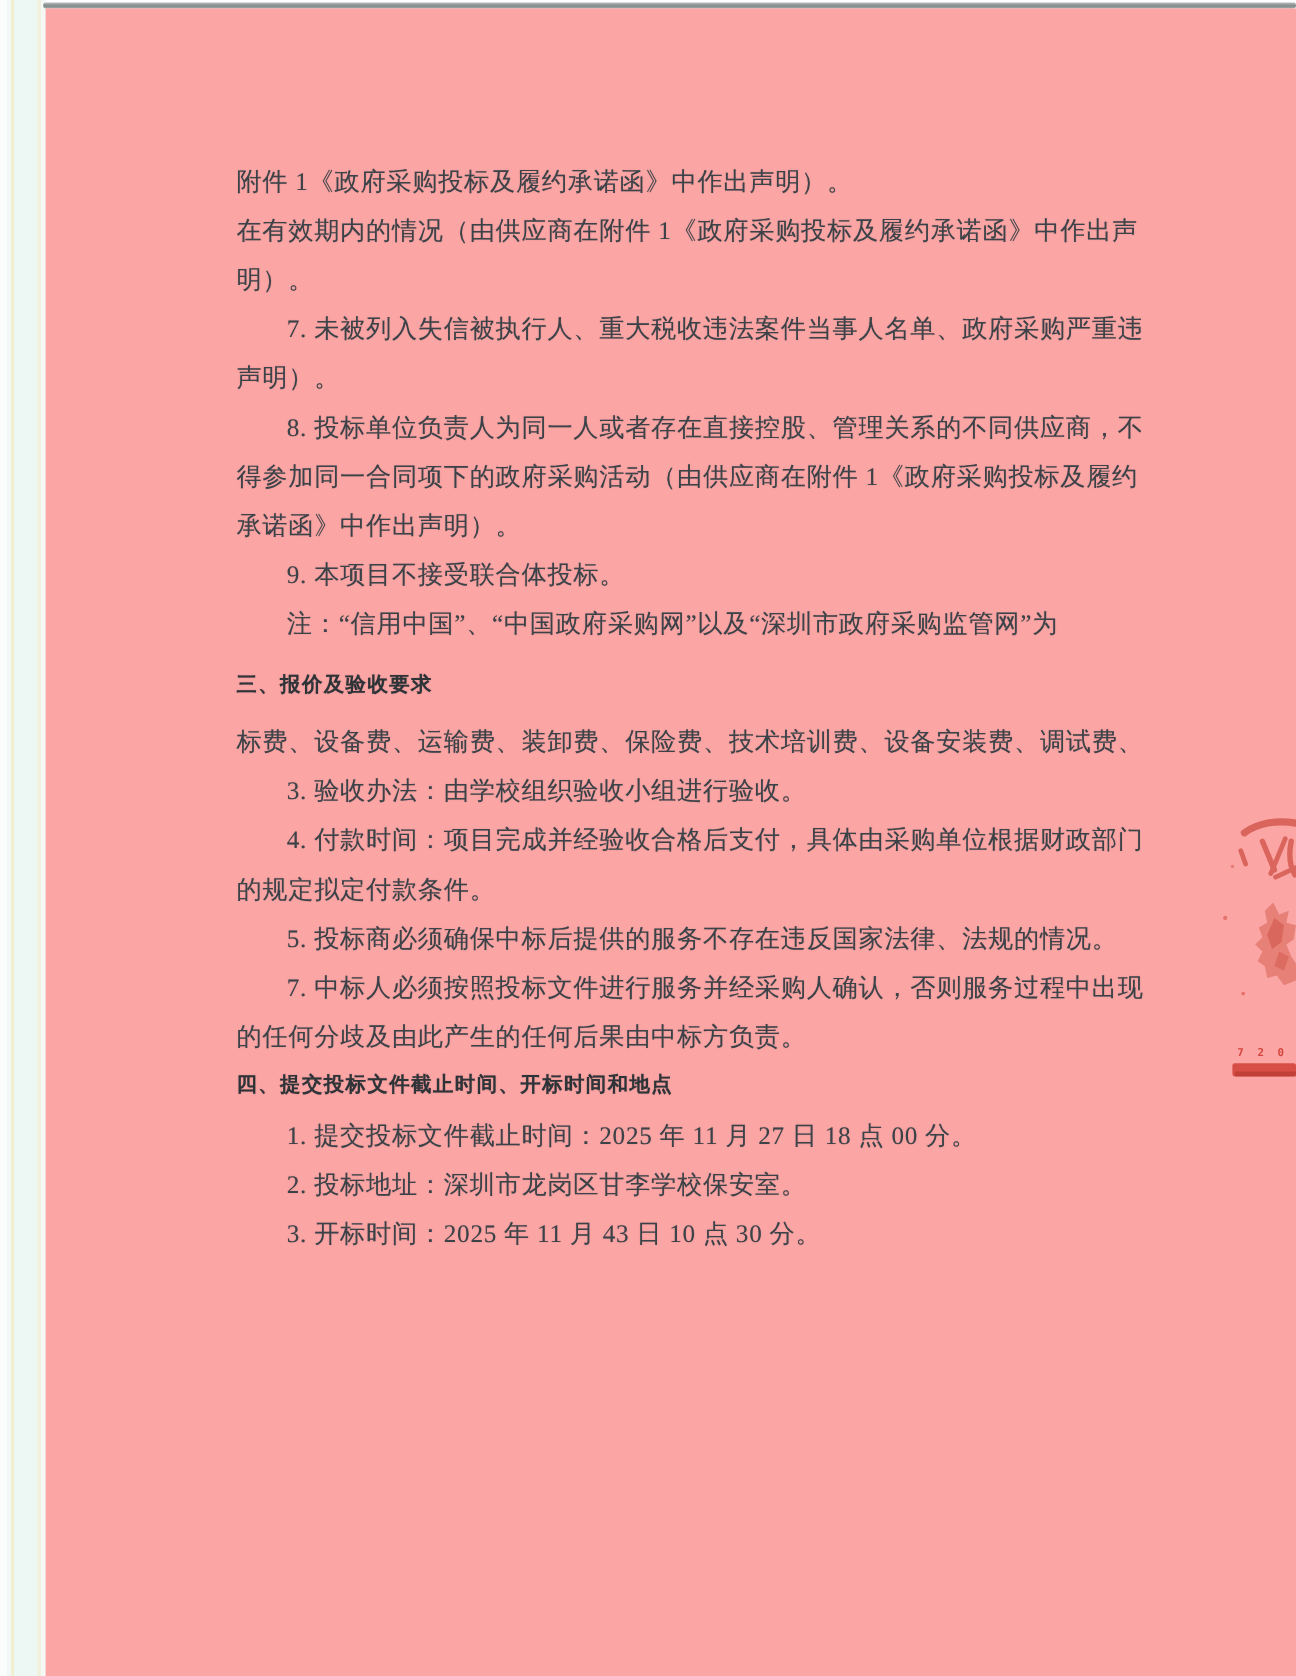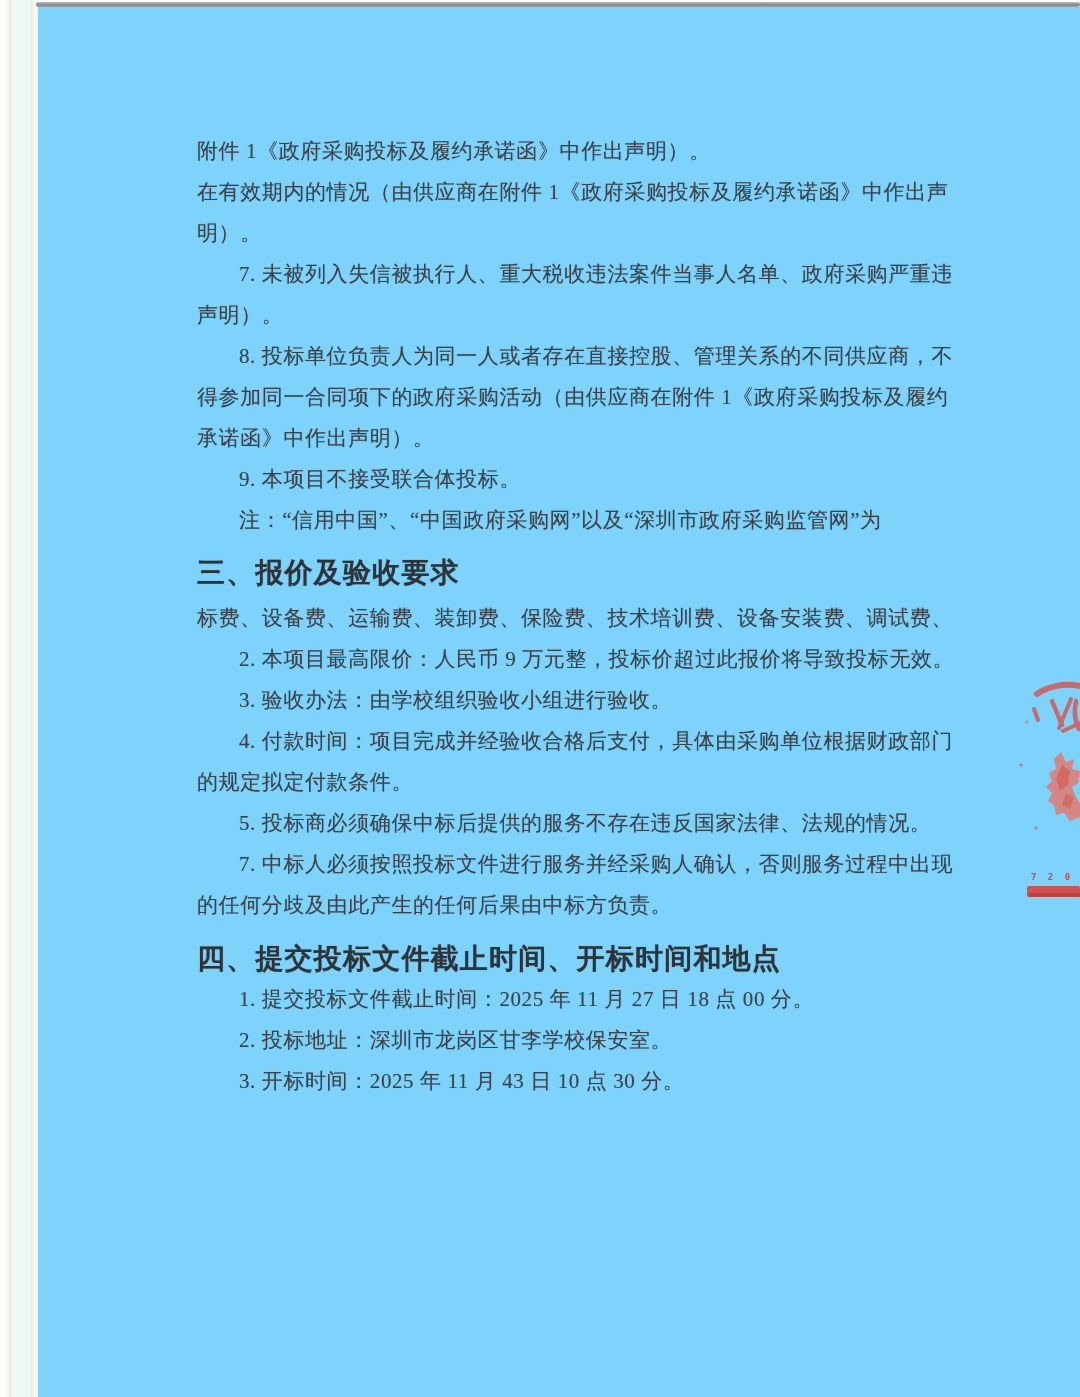--- a/index.html
+++ b/index.html
@@ -23,50 +23,50 @@
     position: absolute;
     left: 36px; right: 0; top: 2px; height: 5px;
     background: linear-gradient(to bottom, #b6bbbb, #7d8685 55%, #99a19f);
     border-radius: 2px;
     opacity: 0.95;
   }
 
   .page {
     position: absolute;
     left: 38px; top: 7px; right: 0; bottom: 0;
-    background: #7dd3fc;
+    background: #fca5a5;
   }
 
   .content {
     position: absolute;
     left: 159px; top: 124px; width: 748px;
   }
 
   .doc-line {
     height: 41px;
     line-height: 41px;
     font-size: 21px;
     letter-spacing: 0.6px;
     color: #3c4247;
     white-space: nowrap;
     text-shadow: 0 0 1px rgba(70, 76, 80, 0.35);
   }
   .doc-line.indent { padding-left: 42px; }
   .doc-line.heading {
-    font-family: Liberation Serif, serif;
+    font-family: Liberation Mono, monospace;
     font-weight: bold;
-    font-size: 28px;
+    font-size: 17px;
     letter-spacing: 1.2px;
     color: #2e3337;
     margin-top: 11px;
     margin-bottom: 5px;
     text-shadow: 0 0 1px rgba(46, 51, 55, 0.4);
   }
   
-  .doc-line.heading ~ .doc-line.heading { margin-top: 12px; margin-bottom: 0; }
+  .doc-line.heading ~ .doc-line.heading { margin-top: 0; margin-bottom: 0; }
 
   .stamp {
     position: absolute;
     right: 0; top: 658px;
     width: 62px; height: 236px;
     filter: blur(0.4px);
   }
   .stamp text {
     font-family: "DejaVu Sans Mono", monospace;
     font-size: 9px;
@@ -88,21 +88,20 @@
       <div class="doc-line">明）。</div>
       <div class="doc-line indent">7. 未被列入失信被执行人、重大税收违法案件当事人名单、政府采购严重违</div>
       <div class="doc-line">声明）。</div>
       <div class="doc-line indent">8. 投标单位负责人为同一人或者存在直接控股、管理关系的不同供应商，不</div>
       <div class="doc-line">得参加同一合同项下的政府采购活动（由供应商在附件 1《政府采购投标及履约</div>
       <div class="doc-line">承诺函》中作出声明）。</div>
       <div class="doc-line indent">9. 本项目不接受联合体投标。</div>
       <div class="doc-line indent">注：“信用中国”、“中国政府采购网”以及“深圳市政府采购监管网”为</div>
       <div class="doc-line heading">三、报价及验收要求</div>
       <div class="doc-line">标费、设备费、运输费、装卸费、保险费、技术培训费、设备安装费、调试费、</div>
-      <div class="doc-line indent">2. 本项目最高限价：人民币 9 万元整，投标价超过此报价将导致投标无效。</div>
       <div class="doc-line indent">3. 验收办法：由学校组织验收小组进行验收。</div>
       <div class="doc-line indent">4. 付款时间：项目完成并经验收合格后支付，具体由采购单位根据财政部门</div>
       <div class="doc-line">的规定拟定付款条件。</div>
       <div class="doc-line indent">5. 投标商必须确保中标后提供的服务不存在违反国家法律、法规的情况。</div>
       <div class="doc-line indent">7. 中标人必须按照投标文件进行服务并经采购人确认，否则服务过程中出现</div>
       <div class="doc-line">的任何分歧及由此产生的任何后果由中标方负责。</div>
       <div class="doc-line heading">四、提交投标文件截止时间、开标时间和地点</div>
       <div class="doc-line indent">1. 提交投标文件截止时间：2025 年 11 月 27 日 18 点 00 分。</div>
       <div class="doc-line indent">2. 投标地址：深圳市龙岗区甘李学校保安室。</div>
       <div class="doc-line indent">3. 开标时间：2025 年 11 月 43 日 10 点 30 分。</div>

